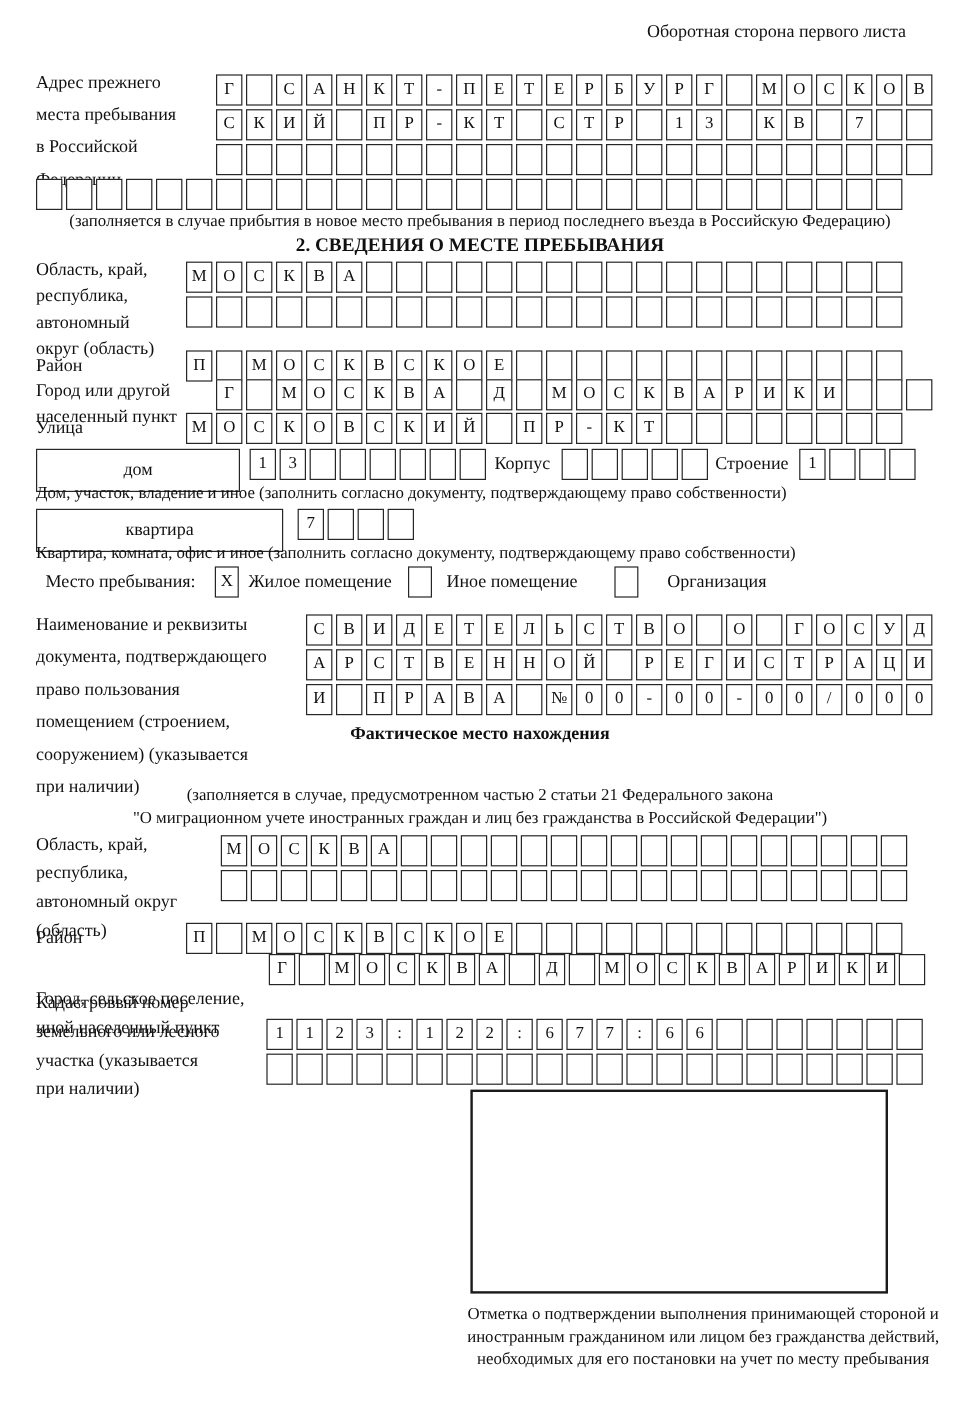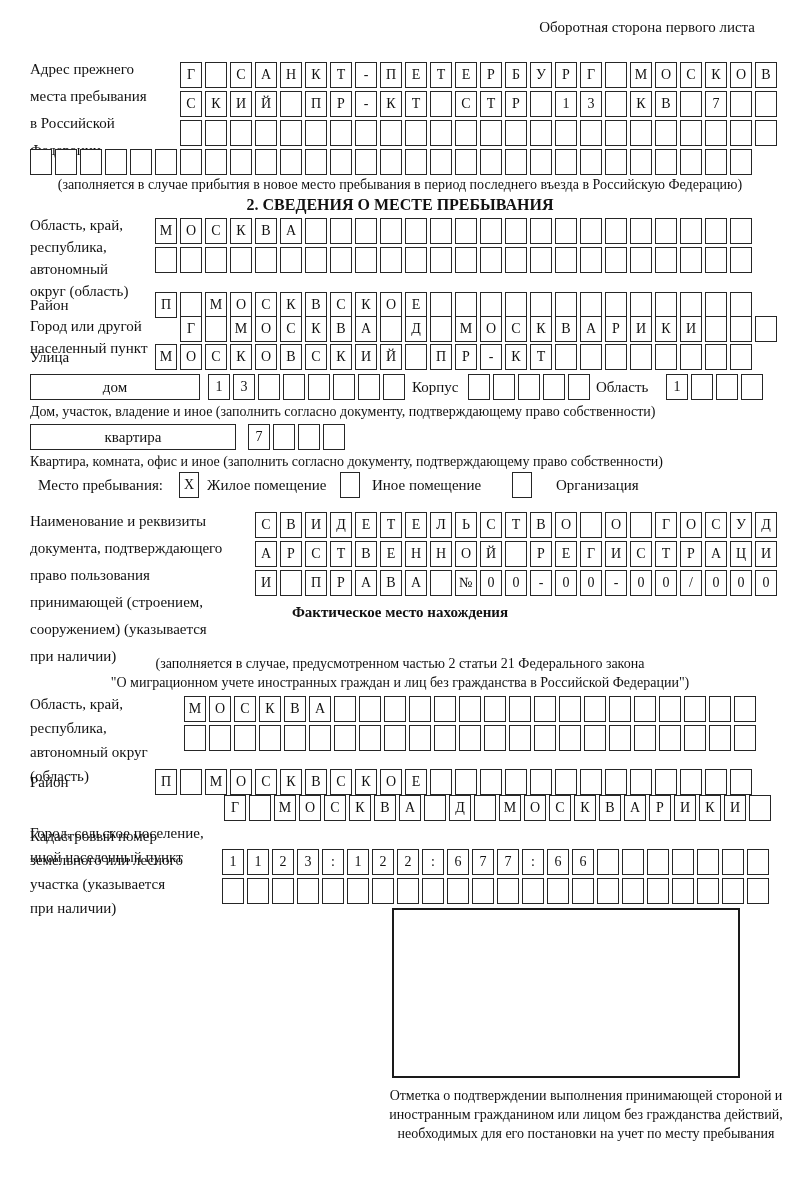--- a/index.html
+++ b/index.html
@@ -11,21 +11,21 @@
         display:flex;align-items:center;justify-content:center;
         font-size:14px;color:#111;background:#fff;flex:0 0 auto;}
   .label{font-size:15px;line-height:26px;white-space:pre-line;}
   .lh27{line-height:27px;}
   .lh22{line-height:22px;}
   .lh24{line-height:24px;}
   .note{font-size:14px;}
   .center{left:0;width:800px;text-align:center;}
   .title{font-weight:bold;font-size:16px;}
   .subtitle{font-weight:bold;font-size:15px;}
-  .wbox{box-sizing:border-box;border:1.6px solid #262626;height:26px;
+  .wbox{box-sizing:border-box;border:1.6px solid #262626;height:36px;
         display:flex;align-items:center;justify-content:center;font-size:15px;}
   .checkbox{box-sizing:border-box;width:20px;height:26px;border:1.6px solid #262626;
         display:flex;align-items:center;justify-content:center;font-size:14px;}
   .stampbox{box-sizing:border-box;border:2px solid #1a1a1a;background:#fff;}
   .stampnote{font-size:14px;line-height:19px;text-align:center;}
 </style>
 </head>
 <body>
 
 <div class="page">
@@ -305,21 +305,21 @@
       <span class="cell"></span>
     </div>
   <div class="abs label" style="left:412px;top:374px;">Корпус</div>
   <div class="abs cells" style="left:468px;top:374px;">
       <span class="cell"></span>
       <span class="cell"></span>
       <span class="cell"></span>
       <span class="cell"></span>
       <span class="cell"></span>
     </div>
-  <div class="abs label" style="left:596px;top:374px;">Область</div>
+  <div class="abs label" style="left:596px;top:374px;">Строение</div>
   <div class="abs cells" style="left:666px;top:374px;">
       <span class="cell">1</span>
       <span class="cell"></span>
       <span class="cell"></span>
       <span class="cell"></span>
     </div>
   <div class="abs wbox" style="left:30px;top:424px;width:206px;">
       <span>квартира</span>
     </div>
 
@@ -336,21 +336,21 @@
   <div class="abs checkbox" style="left:179px;top:472px;">X</div>
   <div class="abs label" style="left:207px;top:472px;">Жилое помещение</div>
   <div class="abs checkbox" style="left:340px;top:472px;"></div>
   <div class="abs label" style="left:372px;top:472px;">Иное помещение</div>
   <div class="abs checkbox" style="left:512px;top:472px;"></div>
   <div class="abs label" style="left:556px;top:472px;">Организация</div>
 
   <div class="abs label lh27" style="left:30px;top:508px;">Наименование и реквизиты
 документа, подтверждающего
 право пользования
-принимающей (строением,
+помещением (строением,
 сооружением) (указывается
 при наличии)</div>
   <div class="abs cells" style="left:255px;top:512px;">
       <span class="cell">С</span>
       <span class="cell">В</span>
       <span class="cell">И</span>
       <span class="cell">Д</span>
       <span class="cell">Е</span>
       <span class="cell">Т</span>
       <span class="cell">Е</span>

